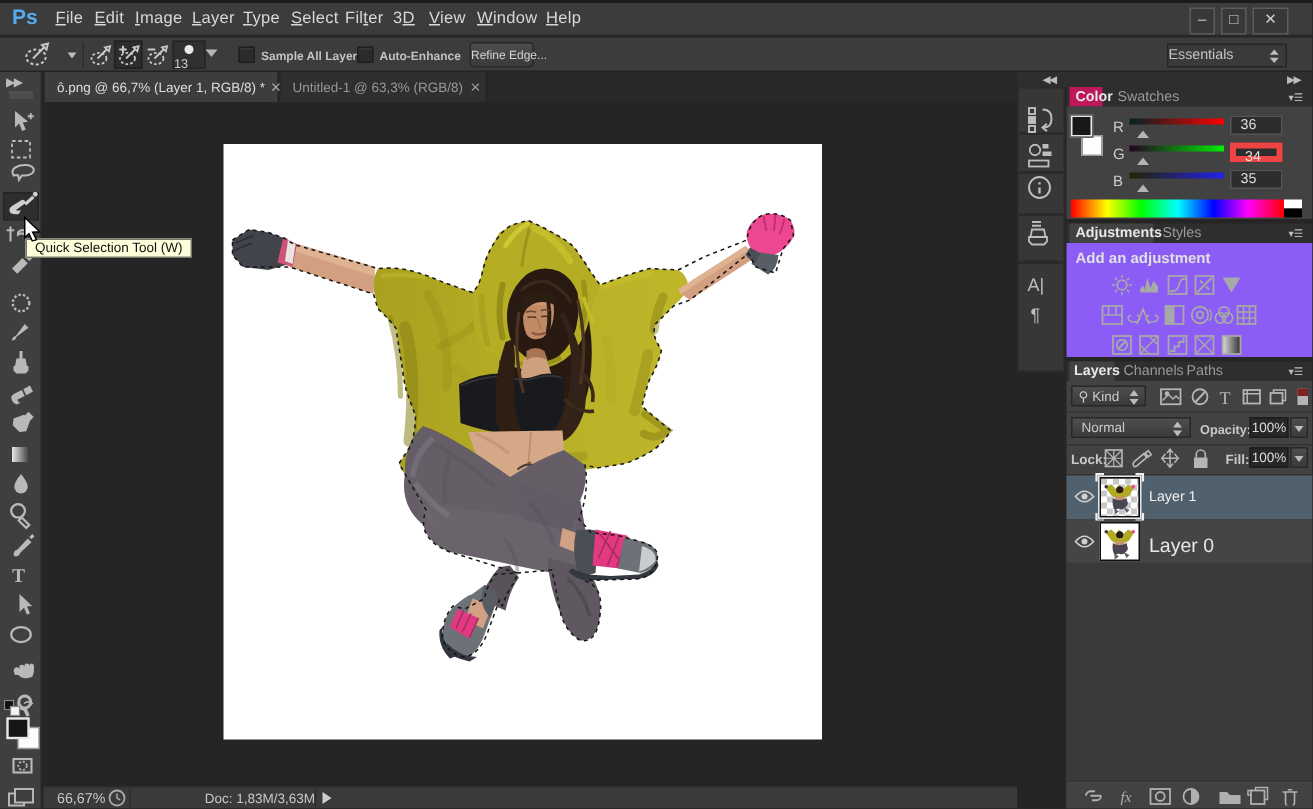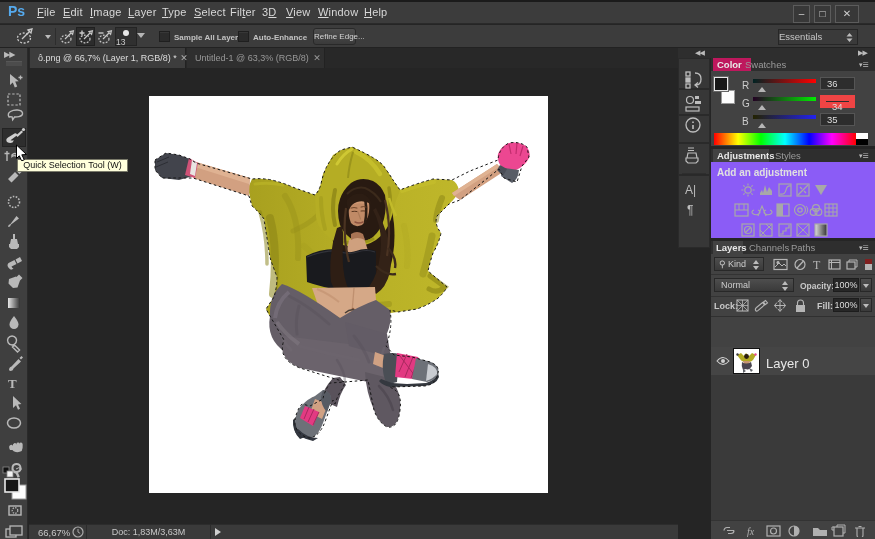--- a/index.html
+++ b/index.html
@@ -317,21 +317,21 @@
   <div class="tab" style="left:1px;width:156px;background:#3d3d3d;color:#dedede;padding-left:8px;border-right:1px solid #222;font-size:9px;white-space:nowrap">ô.png @ 66,7% (Layer 1, RGB/8) * <span style="color:#aaa;margin-left:1px">✕</span></div>
   <div class="tab" style="left:158px;width:138px;background:#2f2f2f;color:#989898;padding-left:8px;border-right:1px solid #222;font-size:9px;white-space:nowrap">Untitled-1 @ 63,3% (RGB/8) <span style="margin-left:2px">✕</span></div>
 </div>
 
 <div class="abs" style="left:29px;top:524px;width:753px;height:15px;background:#3a3a3a;border-top:1px solid #2c2c2c;color:#c8c8c8;font-size:9.5px">
   <span class="abs" style="left:9px;top:2px">66,67%</span>
   <svg class="abs" style="left:43px;top:1px" width="12" height="12" viewBox="0 0 12 12">
         <circle cx="6" cy="6" r="5" fill="none" stroke="#aaa" stroke-width="1.2"></circle>
         <path d="M6 3 v3 l2.2 1.4" stroke="#aaa" fill="none"></path>
       </svg>
-  <div class="abs" style="left:57px;top:0;width:125px;height:15px;border-left:1px solid #2c2c2c;border-right:1px solid #2c2c2c;text-align:center;line-height:15px;font-size:9px">Doc: 1,83M/3,63M</div>
+  <div class="abs" style="left:57px;top:0;width:125px;height:15px;border-left:1px solid #2c2c2c;border-right:1px solid #2c2c2c;text-align:right;line-height:15px;font-size:9px">Doc: 1,83M/3,63M</div>
   <div class="abs" style="left:186px;top:3px;width:0;height:0;border-top:4.5px solid transparent;border-bottom:4.5px solid transparent;border-left:6px solid #cfcfcf"></div>
 </div>
 
 <div class="abs" style="left:678px;top:48px;width:197px;height:10px;background:#2e2e2e">
   <div class="abs" style="left:17px;top:1px;color:#bbb;font-size:7px;letter-spacing:-1px">◀◀</div>
   <div class="abs" style="left:180px;top:1px;color:#bbb;font-size:7px;letter-spacing:-1px">▶▶</div>
 </div>
 <div class="abs" id="iconstrip" style="left:678px;top:58px;width:33px;height:481px;background:#252525">
   <div class="abs" style="left:0;top:0;width:32px;height:190px;background:#373737;border:1px solid #2a2a2a"></div>
   <div class="abs" style="left:1px;top:30px;width:30px;height:2px;background:#2a2a2a"></div>
@@ -358,34 +358,34 @@
           </g>
       <path d="M4 116 h24" stroke="#2a2a2a"></path>
     </g>
     <text x="7" y="136" font-size="12" fill="#bdbdbd" font-family="Liberation Sans">A|</text>
     <text x="9" y="156" font-size="12" fill="#bdbdbd" font-family="Liberation Sans">¶</text>
   </svg>
 </div>
 <div class="abs" id="panels" style="left:711px;top:58px;width:164px;height:481px;background:#252525;font-family:'Liberation Sans',sans-serif">
 
   <div class="abs" style="left:0;top:0;width:164px;height:13px;background:#2e2e2e"></div>
-  <div class="ptab abs" style="left:2px;top:0;width:38px;height:13px;background:#be185d;color:#e8e8e8;font-weight:bold;font-size:9.5px;padding-left:4px">Color</div>
+  <div class="ptab abs" style="left:2px;top:0;width:22px;height:13px;background:#be185d;color:#e8e8e8;font-weight:bold;font-size:9.5px;padding-left:4px">Color</div>
   <div class="ptab abs" style="left:34px;top:0;color:#9a9a9a;font-size:9.5px">Swatches</div>
   <div class="abs" style="left:148px;top:3px;color:#bbb;font-size:7px">▾☰</div>
   <div class="abs" style="left:0;top:13px;width:164px;height:75px;background:#424242">
     <div class="abs" style="left:10px;top:19px;width:14px;height:14px;background:#fdfdfd;border:1px solid #999"></div>
     <div class="abs" style="left:3px;top:6px;width:14px;height:14px;background:#181818;border:1px solid #e8e8e8;outline:1px solid #666"></div>
     <span class="abs" style="left:31px;top:9px;font-size:10px;color:#ccc">R</span>
     <div class="abs" style="left:42px;top:8px;width:63px;height:4px;background:linear-gradient(90deg,#002323,#f00)"></div>
     <div class="abs" style="left:47px;top:12px;width:0;height:0;border:4.5px solid transparent;border-bottom:5.5px solid #b5b5b5"></div>
     <div class="abs" style="left:109px;top:6px;width:35px;height:13px;background:#2d2d2d;border:1px solid #555;color:#ddd;font-size:9.5px;line-height:12px;padding-left:6px">36</div>
     <span class="abs" style="left:31px;top:27px;font-size:10px;color:#ccc">G</span>
     <div class="abs" style="left:42px;top:26px;width:63px;height:4px;background:linear-gradient(90deg,#230023,#0e0)"></div>
     <div class="abs" style="left:47px;top:30px;width:0;height:0;border:4.5px solid transparent;border-bottom:5.5px solid #b5b5b5"></div>
-    <div class="abs" style="left:109px;top:24px;width:35px;height:13px;background:#2d2d2d;border:6px solid #ef4444;color:#ddd;font-size:9.5px;line-height:12px;padding-left:6px">34</div>
+    <div class="abs" style="left:109px;top:24px;width:35px;height:13px;background:#2d2d2d;border:4px solid #ef4444;color:#ddd;font-size:9.5px;line-height:12px;padding-left:6px">34</div>
     <span class="abs" style="left:31px;top:45px;font-size:10px;color:#ccc">B</span>
     <div class="abs" style="left:42px;top:44px;width:63px;height:4px;background:linear-gradient(90deg,#232300,#22e)"></div>
     <div class="abs" style="left:47px;top:48px;width:0;height:0;border:4.5px solid transparent;border-bottom:5.5px solid #b5b5b5"></div>
     <div class="abs" style="left:109px;top:42px;width:35px;height:13px;background:#2d2d2d;border:1px solid #555;color:#ddd;font-size:9.5px;line-height:12px;padding-left:6px">35</div>
     <div class="abs" style="left:3px;top:62px;width:142px;height:12px;background:linear-gradient(90deg,#f00,#ff0 17%,#0f0 33%,#0ff 50%,#00f 67%,#f0f 83%,#f00)"></div>
     <div class="abs" style="left:145px;top:62px;width:12px;height:6px;background:#fff"></div>
     <div class="abs" style="left:145px;top:68px;width:12px;height:6px;background:#000"></div>
   </div>
 
   <div class="abs" style="left:0;top:91px;width:164px;height:13px;background:#2e2e2e"></div>
@@ -490,20 +490,41 @@
             <path d="M61.5 7 v-2 a3 3 0 0 1 6 0 v2"></path>
       </g>
     </svg>
     <div class="abs" style="left:106px;top:47px;font-size:9px;font-weight:bold;color:#c8c8c8">Fill:</div>
     <div class="abs" style="left:122px;top:44px;width:26px;height:14px;background:#272727;border:1px solid #1d1d1d;color:#ddd;font-size:9px;line-height:13px;text-align:center">100%</div>
     <div class="abs" style="left:149px;top:44px;width:12px;height:14px;background:linear-gradient(#4e4e4e,#3a3a3a);border:1px solid #282828">
       <div class="abs" style="left:2px;top:5px;border-left:3.5px solid transparent;border-right:3.5px solid transparent;border-top:4px solid #bbb"></div>
     </div>
     <div class="abs" style="left:0;top:62px;width:164px;height:1px;background:#303030"></div>
 
+    <div class="abs" style="left:0;top:63px;width:164px;height:29px;background:#50606d">
+      <svg class="abs" style="left:5px;top:8px" width="14" height="12" viewBox="0 0 14 12">
+            <path d="M1 6 q6 -7 12 0 q-6 7 -12 0 z" fill="none" stroke="#d0d0d0" stroke-width="1.1"></path>
+            <circle cx="7" cy="6" r="2" fill="#d0d0d0"></circle>
+          </svg>
+      <div class="abs" style="left:22px;top:1px;width:27px;height:27px;background:conic-gradient(#fff 25%,#c8c8c8 0 50%,#fff 0 75%,#c8c8c8 0) 0 0/8px 8px;border:1px solid #111;outline:1px solid #e8e8e8">
+            <svg width="25" height="25" viewBox="0 0 25 25" style="position:absolute;left:0;top:0">
+        <path d="M3,6 L7,4 L10,7 L12,4 L15,7 L18,4 L22,6 L19,11 Q17,13 15,13 L10,13 Q7,12 6,10 Z" fill="#b3aa23"></path>
+        <circle cx="12.5" cy="7.5" r="2.4" fill="#2a1c12"></circle>
+        <path d="M9,12 L16,12 L15,15 L10,15 Z" fill="#c79472"></path>
+        <path d="M8,13 Q12,16 17,13 L18,17 Q15,22 12,20 L9,21 Q7,17 8,13 Z" fill="#4a4550"></path>
+        <path d="M15,19 L19,21 L17,23 Z M9,20 L12,22 L9,24 Z" fill="#5f6268"></path>
+        <circle cx="3.5" cy="5.5" r="1.2" fill="#3a3a40"></circle>
+              <circle cx="21.5" cy="5.5" r="1.2" fill="#ec4791"></circle>
+      </svg>
+          </div>
+      <div class="abs" style="left:55px;top:9px;font-size:9.5px;color:#f0f0f0">Layer 1</div>
+      <svg class="abs" style="left:19px;top:-2px" width="33" height="33" viewBox="0 0 33 33">
+            <path d="M1,6 V1 H6 M27,1 H32 V6 M32,27 V32 H27 M6,32 H1 V27" fill="none" stroke="#f0f0f0" stroke-width="1.5"></path>
+          </svg>
+    </div>
     <div class="abs" style="left:0;top:93px;width:164px;height:28px;background:#454545">
       <svg class="abs" style="left:5px;top:8px" width="14" height="12" viewBox="0 0 14 12">
             <path d="M1 6 q6 -7 12 0 q-6 7 -12 0 z" fill="none" stroke="#d0d0d0" stroke-width="1.1"></path>
             <circle cx="7" cy="6" r="2" fill="#d0d0d0"></circle>
           </svg>
       <div class="abs" style="left:22px;top:1px;width:27px;height:26px;background:#fff;border:1px solid #111">
             <svg width="25" height="25" viewBox="0 0 25 25" style="position:absolute;left:0;top:0">
         <path d="M3,6 L7,4 L10,7 L12,4 L15,7 L18,4 L22,6 L19,11 Q17,13 15,13 L10,13 Q7,12 6,10 Z" fill="#b3aa23"></path>
         <circle cx="12.5" cy="7.5" r="2.4" fill="#2a1c12"></circle>
         <path d="M9,12 L16,12 L15,15 L10,15 Z" fill="#c79472"></path>

